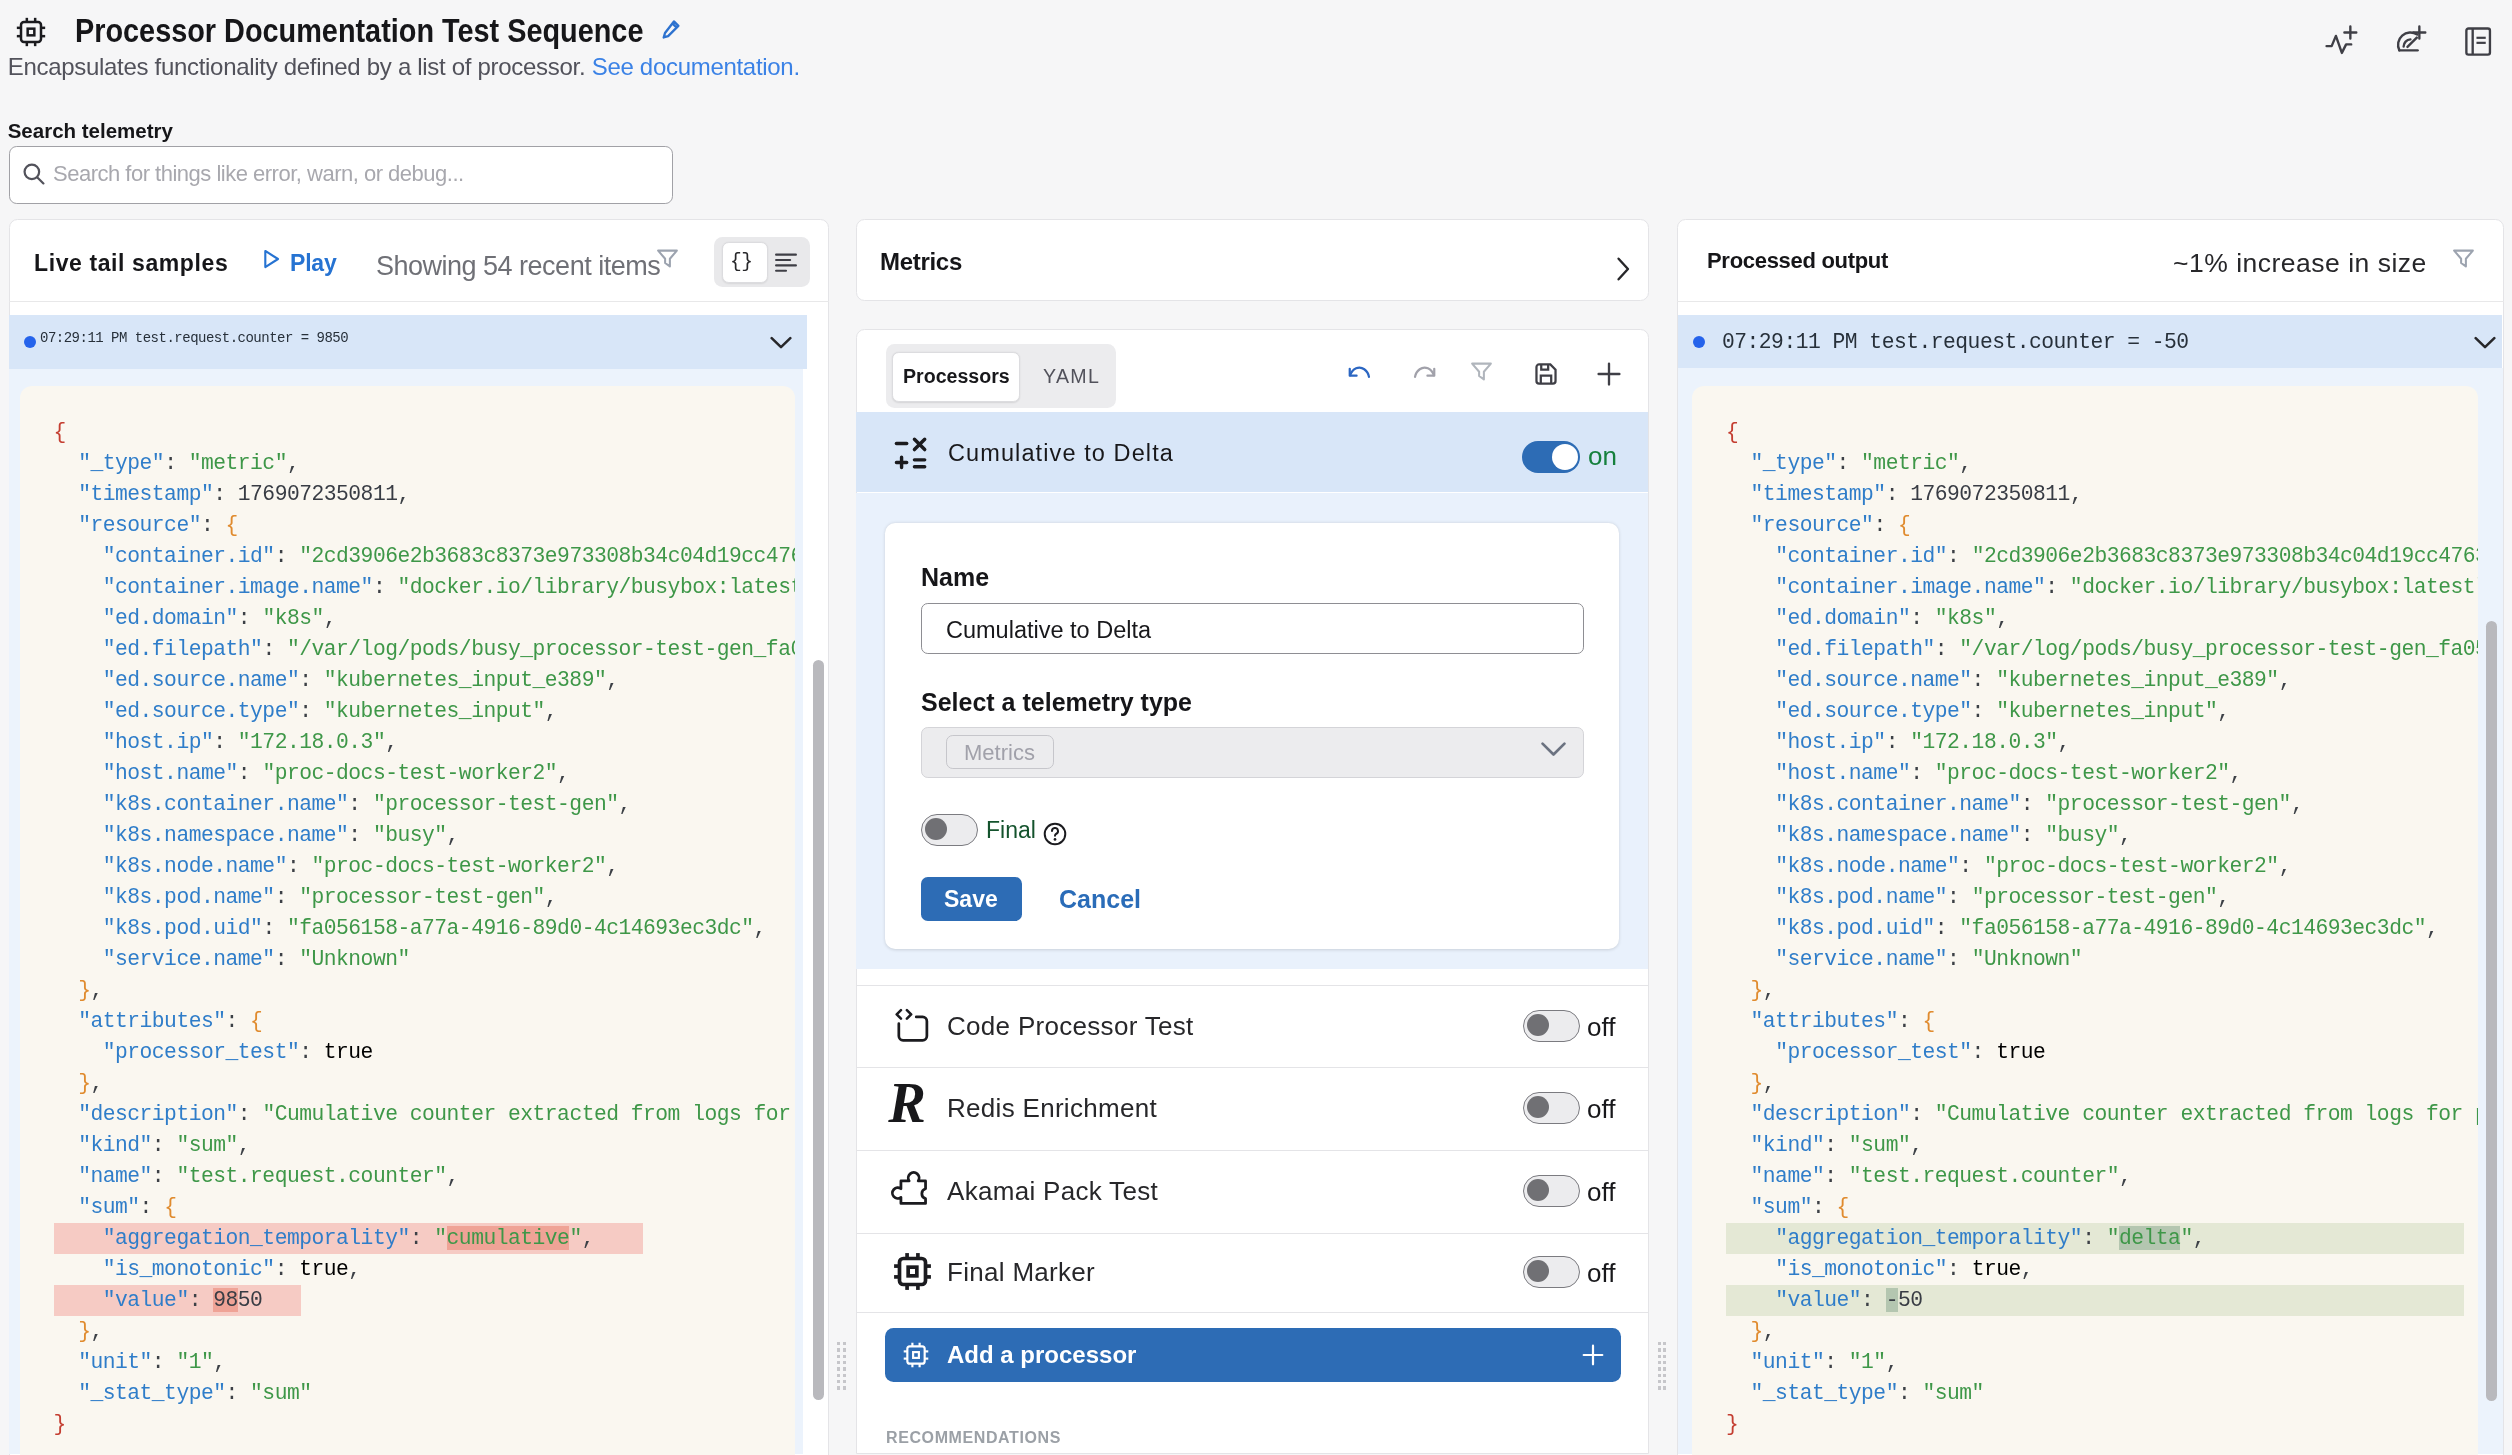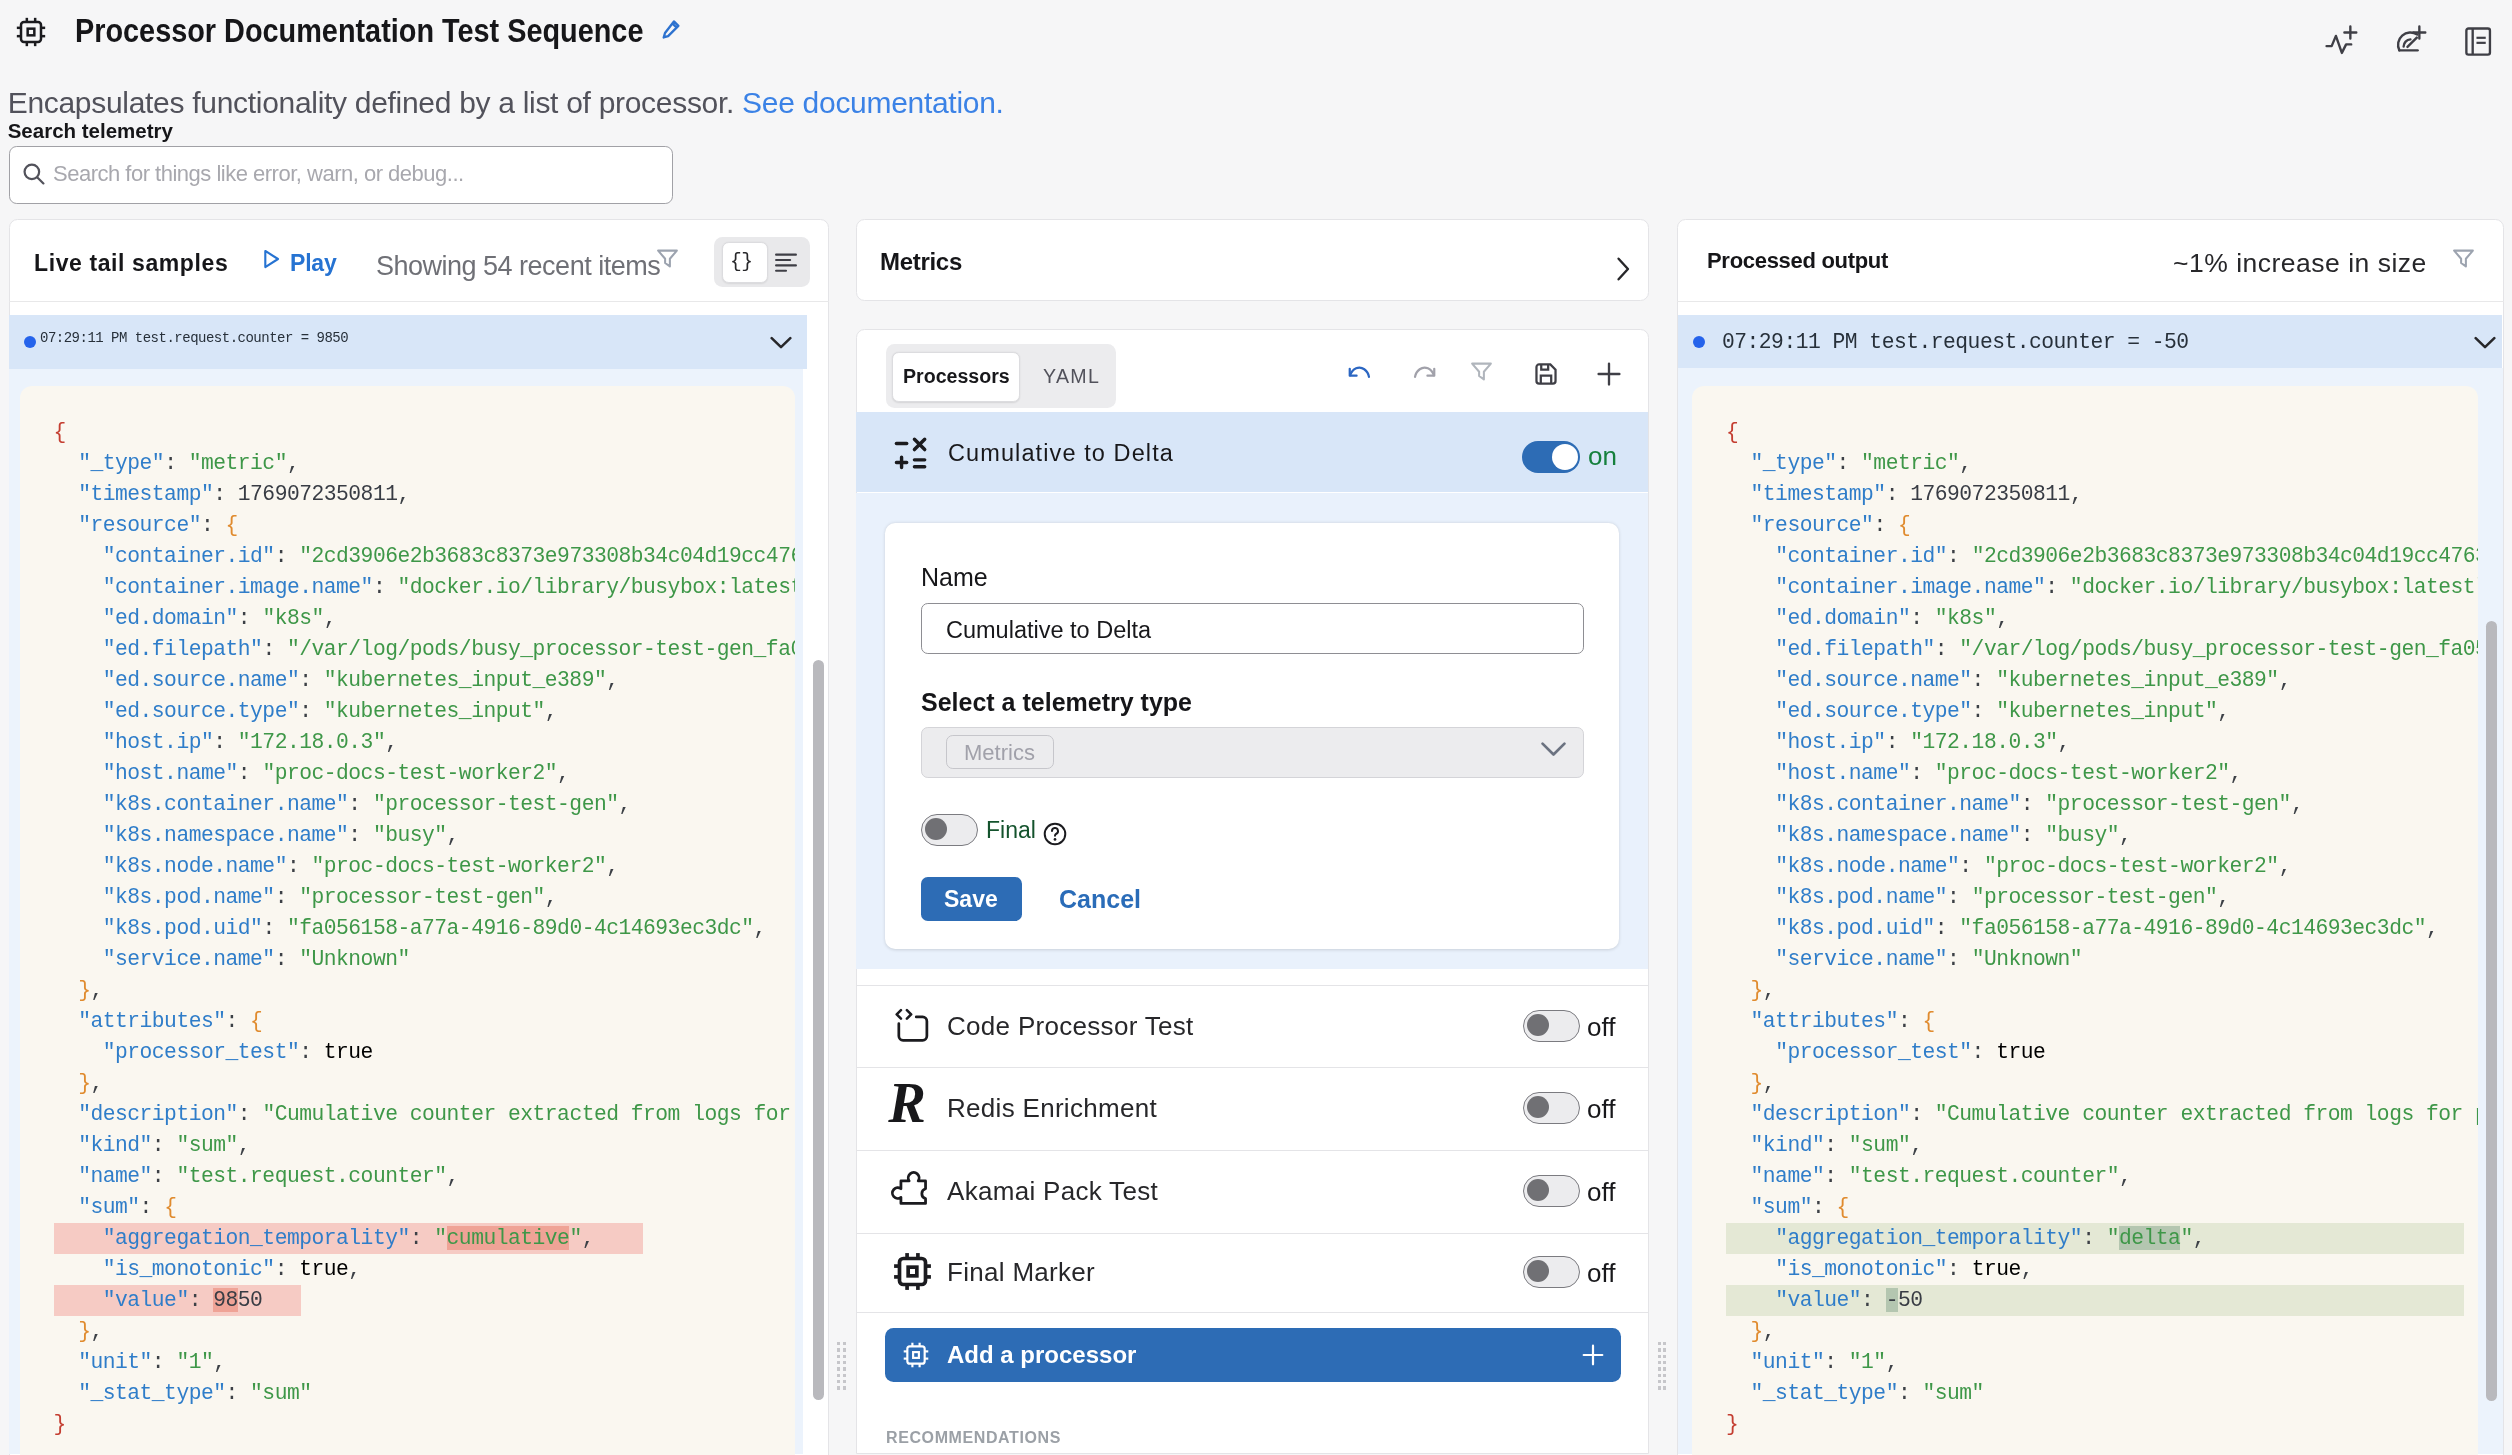--- a/index.html
+++ b/index.html
@@ -11,21 +11,21 @@
 .k{color:#2f7dc9} .s{color:#3e9748} .n{color:#383c44} .b{color:#000000} .p{color:#3c4046} .d0{color:#c43e31} .d1{color:#e08b2e}
 .band{position:absolute;top:0;height:31px;background:#f6cbc4}
 .band.g{background:#e4e8d5}
 .tokr{background:#efa396}
 .tokg{background:#b4c6b0}
 u{text-decoration:none}
 .mono{font-family:"Liberation Mono",monospace;font-size:21.3px;letter-spacing:-0.5px;}
 </style></head>
 <body>
 <div class="abs" style="left:75px;top:12px;font-size:33px;font-weight:bold;letter-spacing:0px;color:#161619;transform:scaleX(0.874);transform-origin:0 0">Processor Documentation Test Sequence</div>
-<div class="abs" style="left:7.7px;top:86px;font-size:30px;letter-spacing:-0.3px;color:#52525b">Encapsulates functionality defined by a list of processor. <span style="color:#3b82e6">See documentation.</span></div>
+<div class="abs" style="left:7.7px;top:53px;font-size:24px;letter-spacing:-0.3px;color:#52525b">Encapsulates functionality defined by a list of processor. <span style="color:#3b82e6">See documentation.</span></div>
 <div class="abs" style="left:7.7px;top:119px;font-size:20.5px;font-weight:bold;letter-spacing:0px;color:#161619">Search telemetry</div>
 <div class="abs" style="left:8.5px;top:146px;width:664px;height:58px;border:1.7px solid #a1a1a6;border-radius:7.7px;background:#fff"></div>
 <div class="abs" style="left:53px;top:161px;font-size:22px;letter-spacing:-0.5px;color:#a8a8ae">Search for things like error, warn, or debug...</div>
 <div class="panel" style="left:8.5px;top:219px;width:820px;height:1247px"></div>
 <div class="abs" style="left:8.5px;top:301px;width:820px;height:0.9px;background:#e8e8e9"></div>
 <div class="abs" style="left:34px;top:250px;font-size:23px;font-weight:bold;letter-spacing:0.6px;color:#161619">Live tail samples</div>
 <div class="abs" style="left:290px;top:250px;font-size:23px;font-weight:bold;letter-spacing:-0.2px;color:#2673d2">Play</div>
 <div class="abs" style="left:376px;top:251px;font-size:27px;letter-spacing:-0.5px;color:#6f7076">Showing 54 recent items</div>
 <div class="abs" style="left:714px;top:237px;width:96px;height:50px;background:#e9e9eb;border-radius:8.5px"></div>
 <div class="abs" style="left:722px;top:242px;width:46px;height:41px;background:#fff;border:0.9px solid #dcdcdf;border-radius:6.8px;box-shadow:0 0.9px 1.7px rgba(0,0,0,.08)"></div>
@@ -81,21 +81,21 @@
 <div class="abs" style="left:903px;top:365px;font-size:19.6px;font-weight:bold;color:#18181b">Processors</div>
 <div class="abs" style="left:1043px;top:365px;font-size:19.6px;letter-spacing:1.3px;color:#52525b">YAML</div>
 <div class="abs" style="left:856px;top:412px;width:792px;height:80px;background:#d8e6f8"></div>
 <div class="abs" style="left:948px;top:440px;font-size:23.5px;letter-spacing:1.1px;color:#18181b">Cumulative to Delta</div>
 <div class="abs" style="left:1522px;top:441px;width:58px;height:32px;border-radius:16px;background:#2d6cb5">
     <div class="abs" style="left:30px;top:3.4px;width:26px;height:26px;border-radius:50%;background:#fff"></div>
   </div>
 <div class="abs" style="left:1588px;top:441px;font-size:26px;color:#15803d">on</div>
 <div class="abs" style="left:856px;top:493px;width:792px;height:476px;background:#e9f1fc"></div>
 <div class="abs" style="left:885px;top:523px;width:734px;height:426px;background:#fff;border-radius:10.2px;box-shadow:0 0.9px 3.4px rgba(0,0,0,.14)"></div>
-<div class="abs" style="left:921px;top:563px;font-size:25px;font-weight:normal;letter-spacing:0px;color:#161619">Name</div>
+<div class="abs" style="left:921px;top:563px;font-size:25px;font-weight:bold;letter-spacing:0px;color:#161619">Name</div>
 <div class="abs" style="left:921px;top:603px;width:663px;height:51px;border:1.7px solid #8e8e93;border-radius:6.8px;background:#fff"></div>
 <div class="abs" style="left:946px;top:617px;font-size:23.5px;letter-spacing:0px;color:#18181b">Cumulative to Delta</div>
 <div class="abs" style="left:921px;top:688px;font-size:25px;font-weight:bold;letter-spacing:0px;color:#161619">Select a telemetry type</div>
 <div class="abs" style="left:921px;top:727px;width:663px;height:51px;border:1.7px solid #d4d4d8;border-radius:6.8px;background:#ececee"></div>
 <div class="abs" style="left:946px;top:735px;width:108px;height:34px;border:1.7px solid #c6c6cb;border-radius:6.8px"></div>
 <div class="abs" style="left:964px;top:740px;font-size:22px;letter-spacing:0px;color:#a1a1aa">Metrics</div>
 <div class="abs" style="left:921px;top:814px;width:57px;height:32px;border:1.7px solid #7b7b80;border-radius:16px;background:#ececee">
     <div class="abs" style="left:3.4px;top:3px;width:22px;height:22px;border-radius:50%;background:#707074"></div>
   </div>
 <div class="abs" style="left:986px;top:817px;font-size:23px;letter-spacing:0px;color:#14532d">Final</div>

